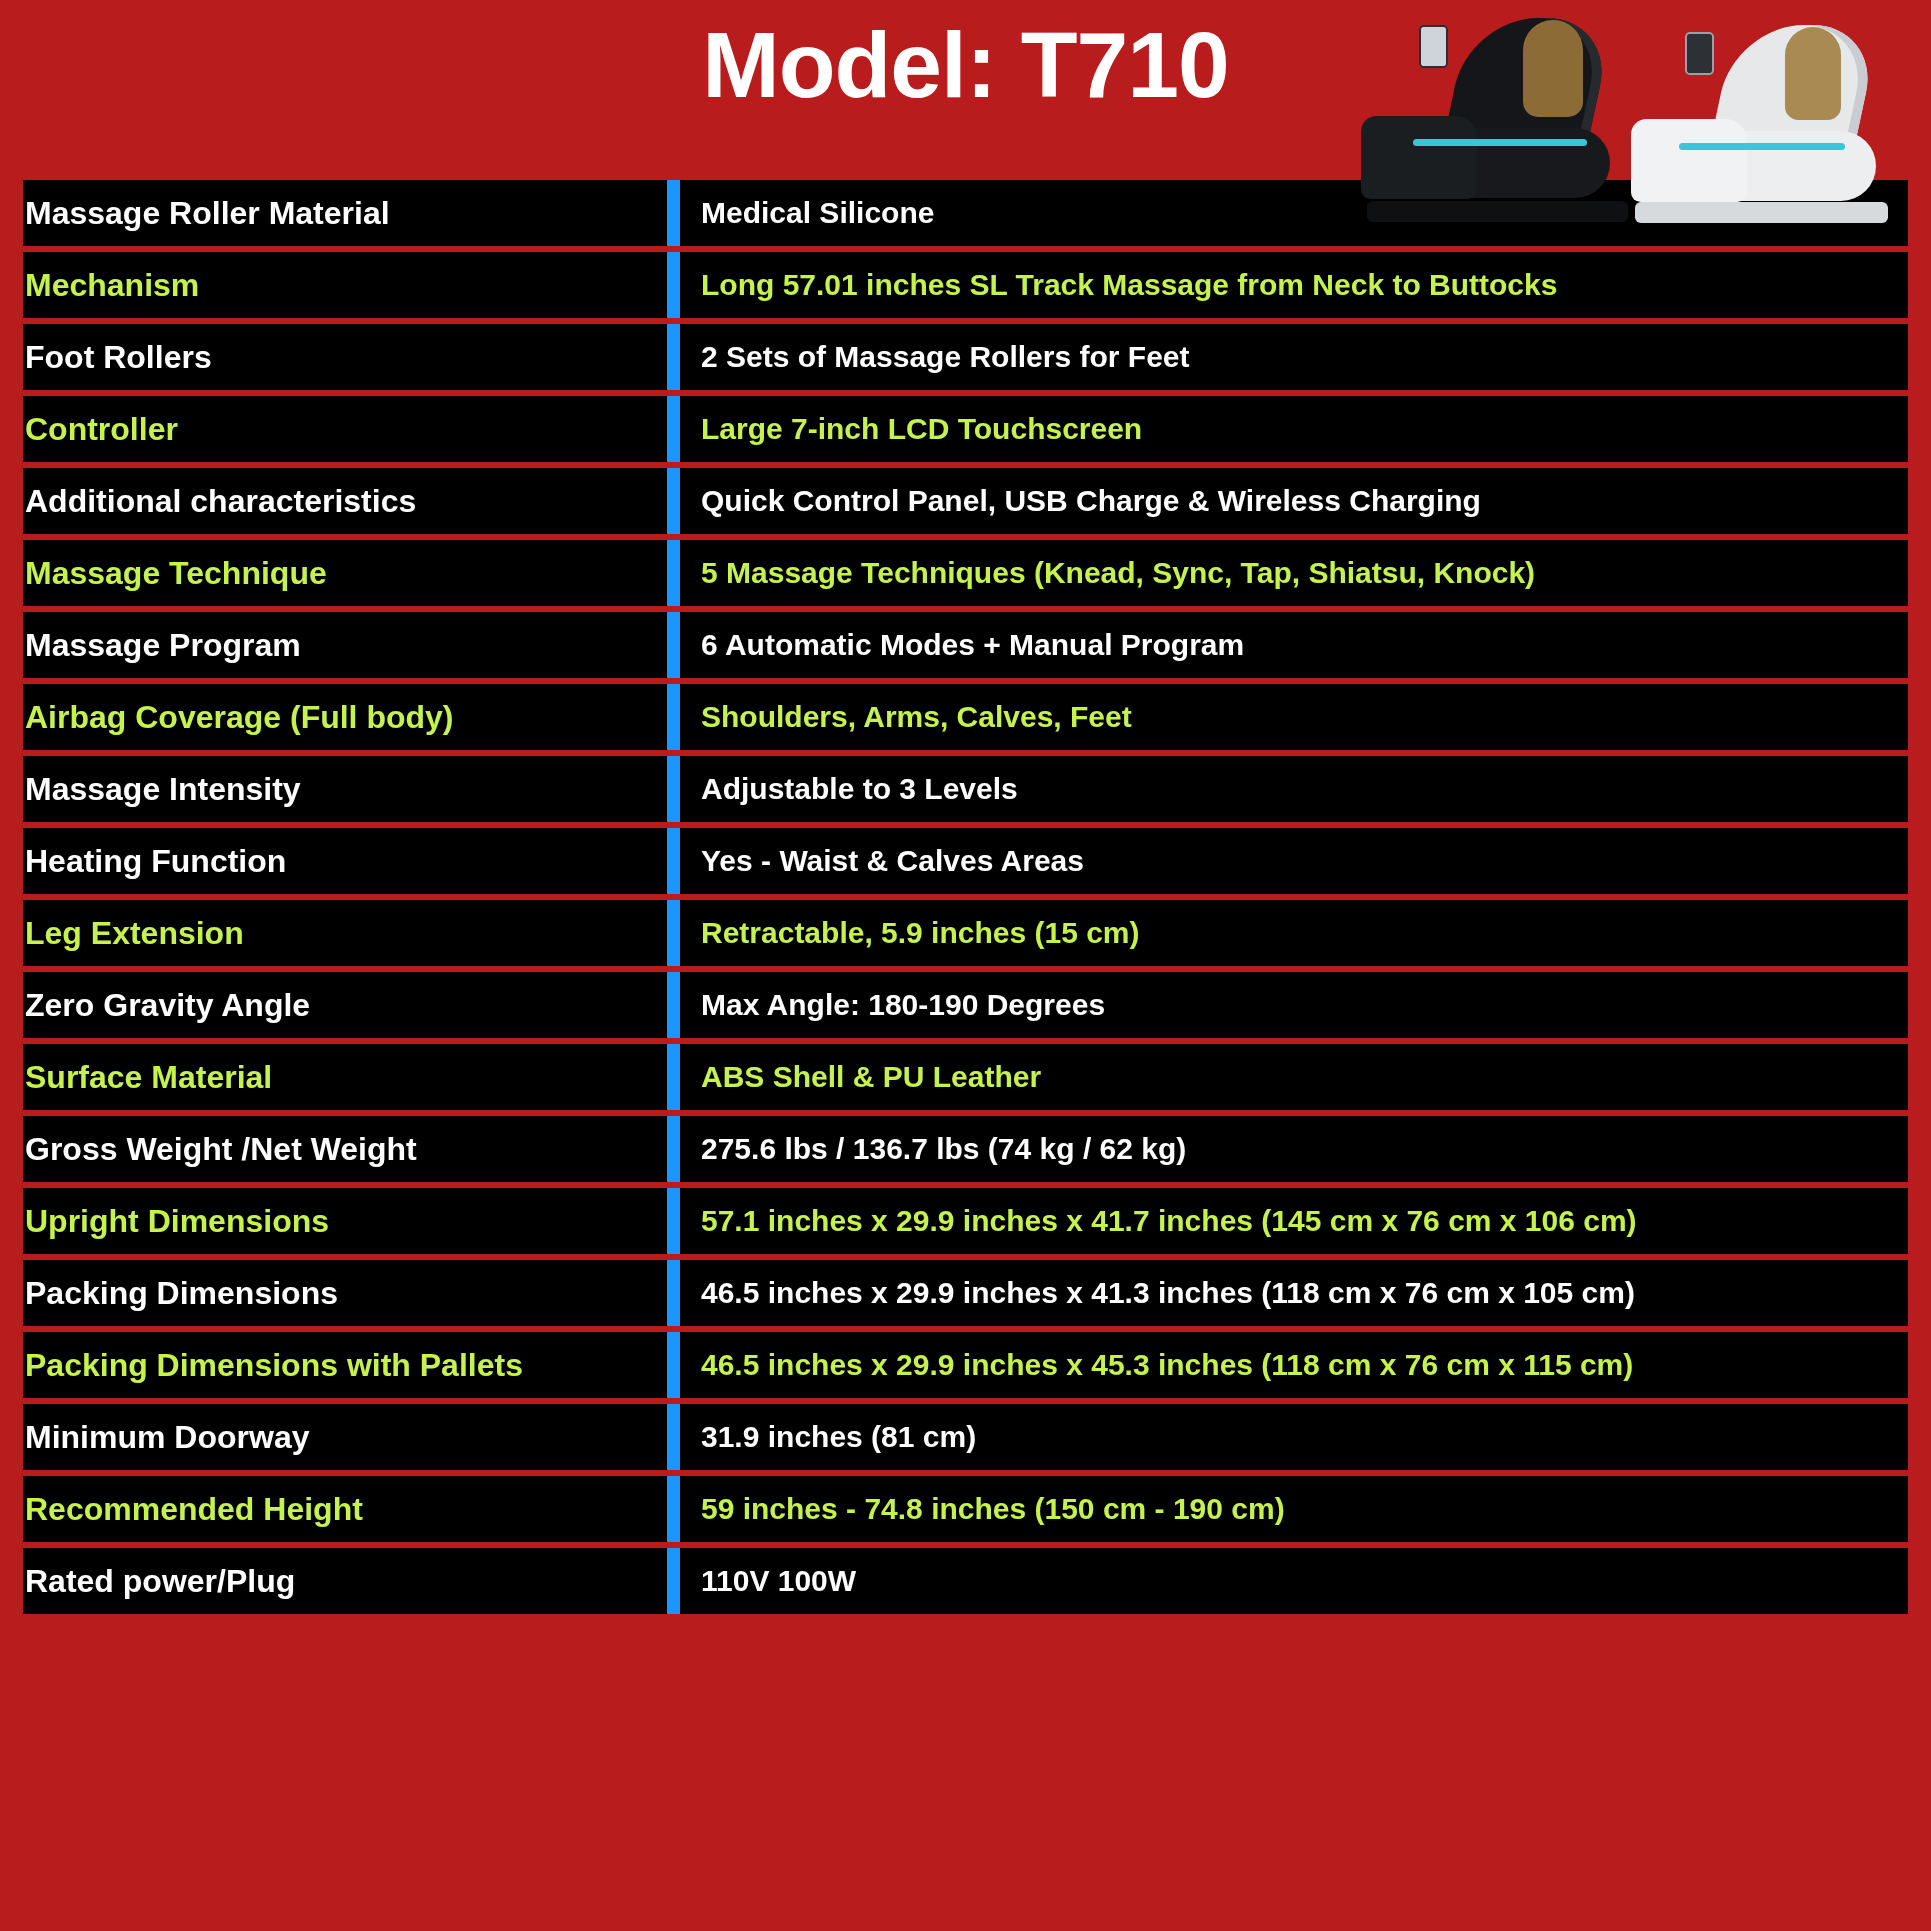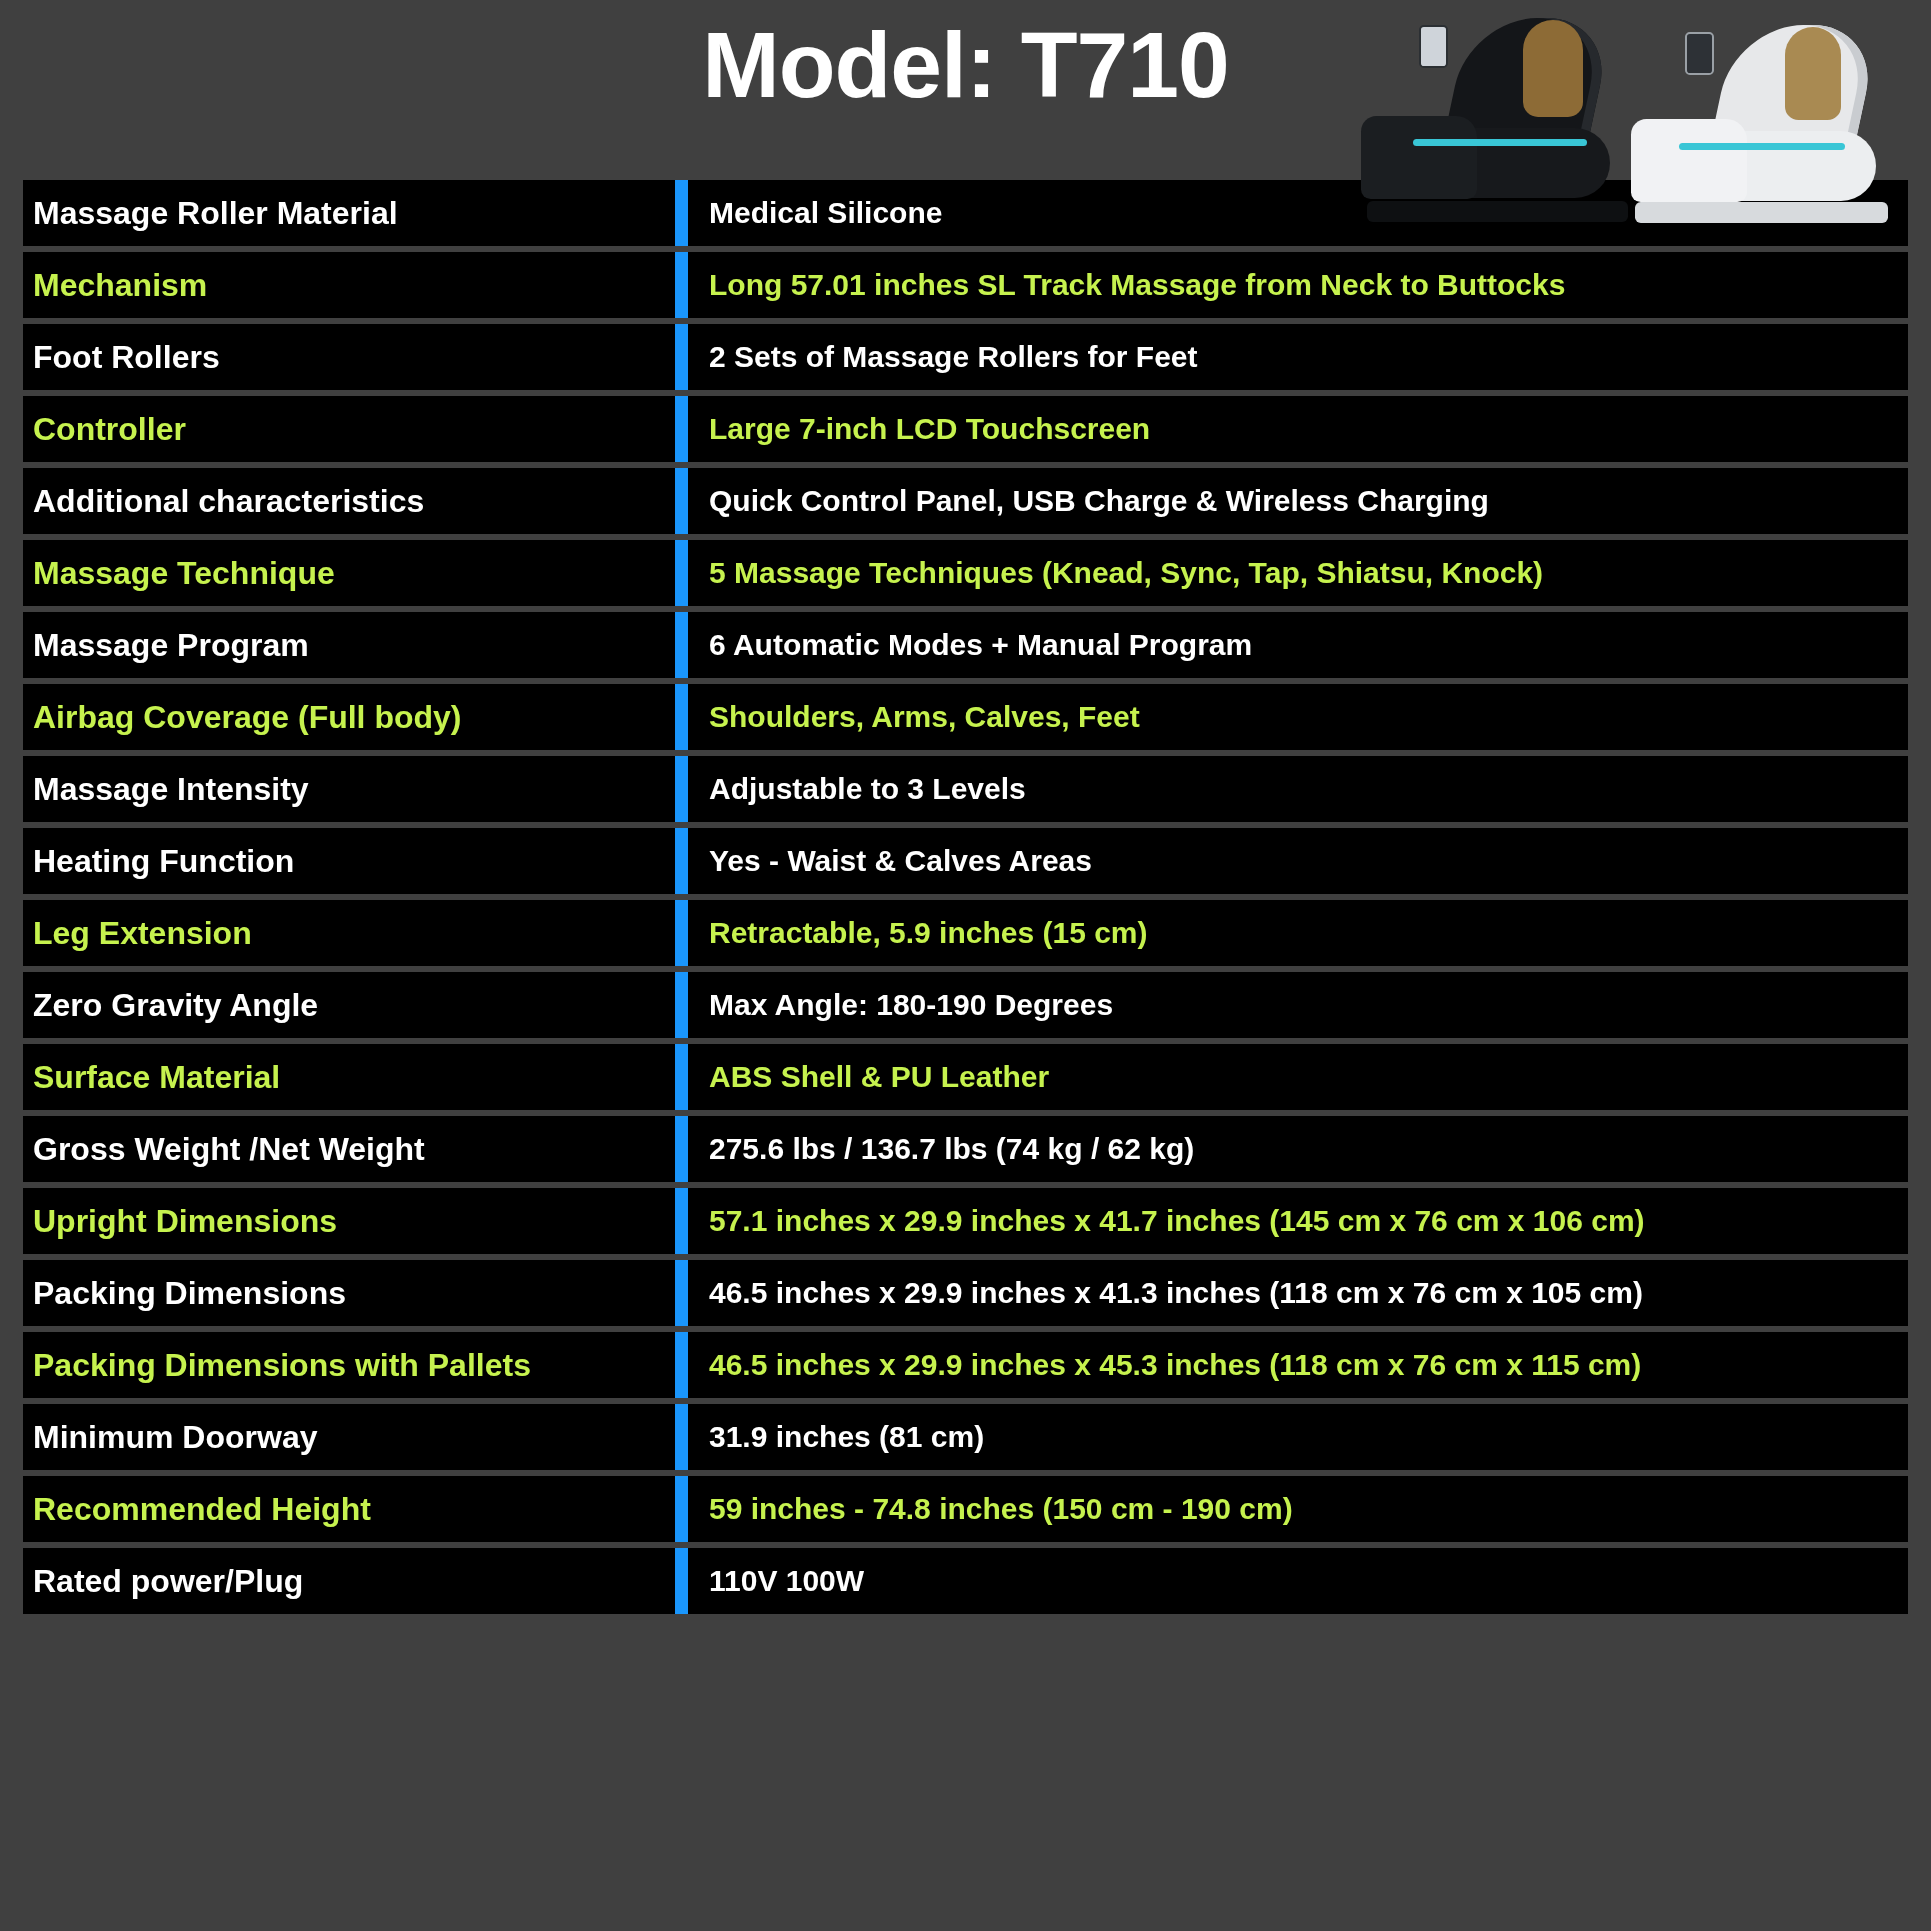--- a/index.html
+++ b/index.html
@@ -12,21 +12,21 @@
     background: #1a96fc;
     font-family: "Liberation Sans", sans-serif;
     overflow: hidden;
   }
   .sheet {
     position: relative;
     width: 1931px;
     height: 1931px;
     box-sizing: border-box;
     padding: 0 23px 0 23px;
-    background: #404040;
+    background: #b91c1c;
   }
   .header {
     position: relative;
     height: 174px;
   }
   .title {
     position: absolute;
     left: 0;
     right: 0;
     top: 17.4px;
@@ -54,21 +54,21 @@
   .spec-table td {
     background: #000000;
     vertical-align: middle;
     height: 66px;
     padding: 0 13.5px;
   }
   td.label-cell {
     width: 628px;
     font-weight: bold;
     font-size: 32px;
-    padding-left: 10px;
+    padding-left: 2px;
   }
   td.value-cell {
     font-size: 30px;
     padding-left: 21px;
     font-weight: bold;
   }
   .row-white td { color: #ffffff; }
   .row-green td { color: #c6f24e; }
   .row-green td.value-cell { color: #c6f24e; font-weight: bold; }
   .gap { width: 13.5px; background: #1a96fc !important; padding: 0 !important; }

